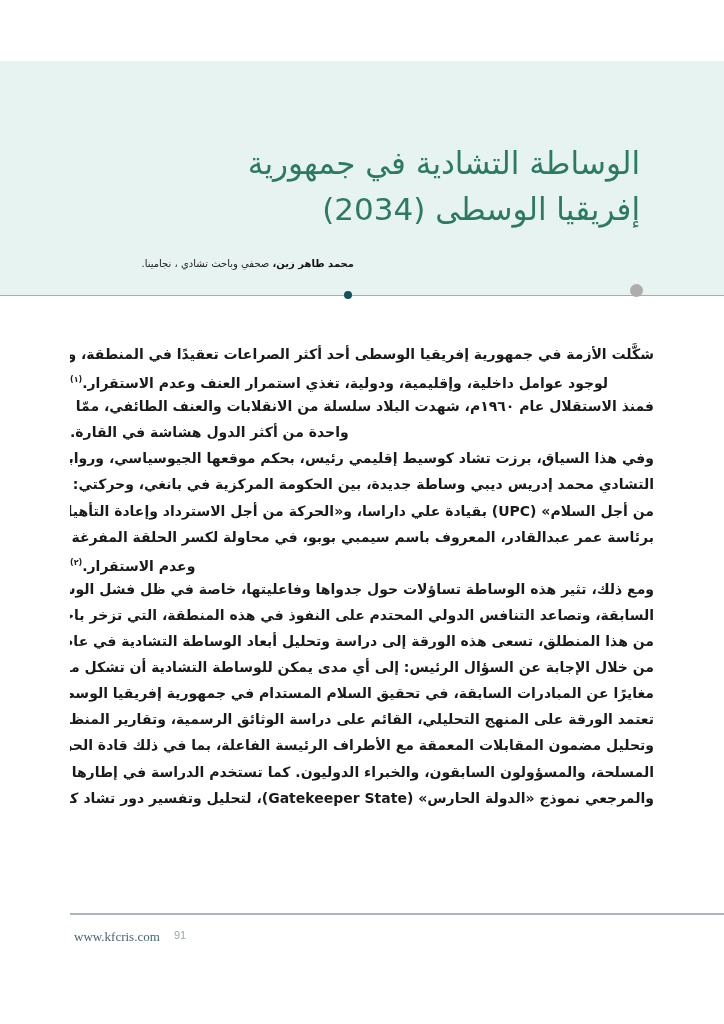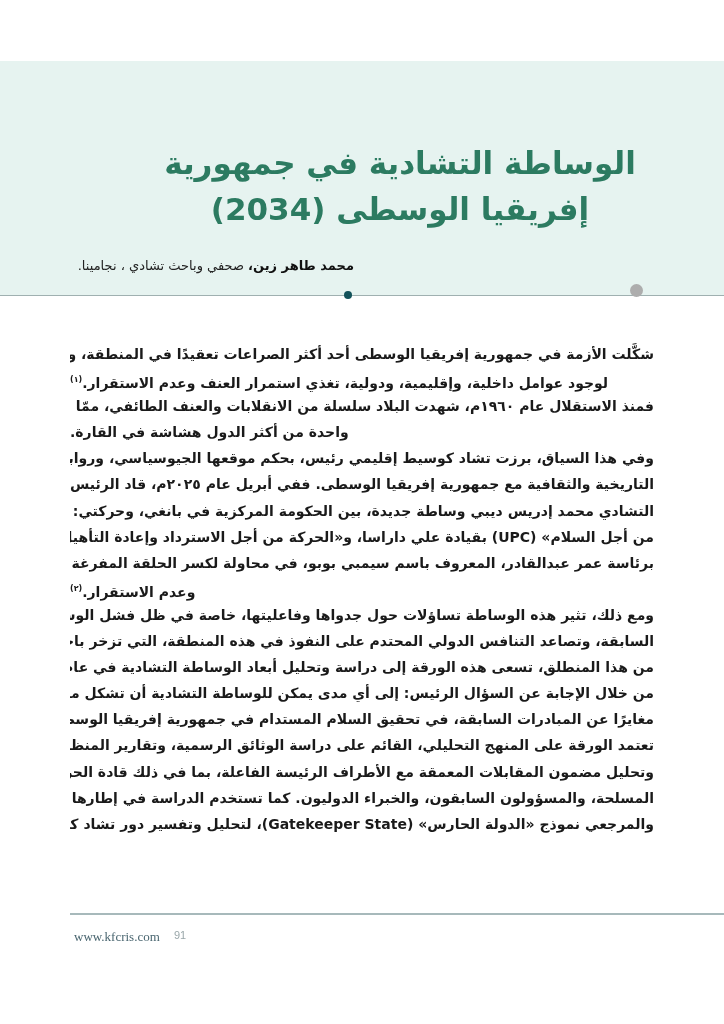--- a/index.html
+++ b/index.html
@@ -5,25 +5,25 @@
   html, body { margin:0; padding:0; background:#ffffff; }
   body { width:724px; height:1024px; position:relative; overflow:hidden;
          font-family:"DejaVu Sans", sans-serif; }
   .header-band { position:absolute; left:0; top:61px; width:724px; height:234px;
                  background:#e6f3f0; }
   .header-rule { position:absolute; left:0; top:295px; width:724px; height:1px; background:#9fb0b0; }
   .dot-dark { position:absolute; left:344px; top:291px; width:8px; height:8px; border-radius:50%;
               background:#13525a; }
   .dot-gray { position:absolute; left:630px; top:284px; width:13px; height:13px; border-radius:50%;
               background:#adadad; }
-  .title { position:absolute; right:84px; top:140px; width:480px; direction:rtl; text-align:center;
-           color:#2c7b61; font-weight:bold; font-size:31px; line-height:46px; }
+  .title { position:absolute; right:84px; top:140px; width:480px; direction:rtl; text-align:right;
+           color:#2c7b61; font-weight:normal; font-size:31px; line-height:46px; }
   .title div { white-space:nowrap; }
   .byline { position:absolute; right:370px; top:258px; direction:rtl; text-align:right;
-            font-size:13px; color:#222; white-space:nowrap; }
+            font-size:10px; color:#222; white-space:nowrap; }
   .byline b { font-weight:bold; color:#111; }
   .body { position:absolute; left:70px; top:341px; width:584px; direction:rtl;
           font-size:14px; font-weight:bold; color:#1a1a1a; }
   .line { height:26.1px; line-height:26px; white-space:nowrap; overflow:hidden; }
   .line.j { text-align:justify; text-align-last:justify; }
   .line.s { text-align:left; }
   sup { font-size:8px; vertical-align:6px; }
   .footer-rule { position:absolute; left:70px; top:913px; width:654px; height:2px; background:#a7b9bb; }
   .footer-url { position:absolute; left:74px; top:929px; font-family:"Liberation Serif", serif;
                 font-size:13px; color:#4a6670; }
@@ -45,21 +45,20 @@
 <div class="header-rule"></div>
 <div class="dot-dark"></div>
 <div class="dot-gray"></div>
 
 <div class="body" id="body">
     <div class="line j"><span>شكَّلت الأزمة في جمهورية إفريقيا الوسطى أحد أكثر الصراعات تعقيدًا في المنطقة، وذلك نتيجة</span></div>
     <div class="line s"><span>لوجود عوامل داخلية، وإقليمية، ودولية، تغذي استمرار العنف وعدم الاستقرار.</span><sup>(١)</sup></div>
     <div class="line j"><span>فمنذ الاستقلال عام ١٩٦٠م، شهدت البلاد سلسلة من الانقلابات والعنف الطائفي، ممّا يجعلها</span></div>
     <div class="line s"><span>واحدة من أكثر الدول هشاشة في القارة.</span></div>
     <div class="line j"><span>وفي هذا السياق، برزت تشاد كوسيط إقليمي رئيس، بحكم موقعها الجيوسياسي، وروابطها</span></div>
-    <div class="line j"><span>التاريخية والثقافية مع جمهورية إفريقيا الوسطى. ففي أبريل عام ٢٠٢٥م، قاد الرئيس</span></div>
     <div class="line j"><span>التشادي محمد إدريس ديبي وساطة جديدة، بين الحكومة المركزية في بانغي، وحركتي: «الاتحاد</span></div>
     <div class="line j"><span>من أجل السلام» (UPC) بقيادة علي داراسا، و«الحركة من أجل الاسترداد وإعادة التأهيل» (R3)</span></div>
     <div class="line j"><span>برئاسة عمر عبدالقادر، المعروف باسم سيمبي بوبو، في محاولة لكسر الحلقة المفرغة من العنف،</span></div>
     <div class="line s"><span>وعدم الاستقرار.</span><sup>(٢)</sup></div>
     <div class="line j"><span>ومع ذلك، تثير هذه الوساطة تساؤلات حول جدواها وفاعليتها، خاصة في ظل فشل الوساطات</span></div>
     <div class="line j"><span>السابقة، وتصاعد التنافس الدولي المحتدم على النفوذ في هذه المنطقة، التي تزخر باحتياطات</span></div>
     <div class="line j"><span>من هذا المنطلق، تسعى هذه الورقة إلى دراسة وتحليل أبعاد الوساطة التشادية في عام ٢٠٢٥م،</span></div>
     <div class="line j"><span>من خلال الإجابة عن السؤال الرئيس: إلى أي مدى يمكن للوساطة التشادية أن تشكل مسارًا</span></div>
     <div class="line s"><span>مغايرًا عن المبادرات السابقة، في تحقيق السلام المستدام في جمهورية إفريقيا الوسطى؟</span></div>
     <div class="line j"><span>تعتمد الورقة على المنهج التحليلي، القائم على دراسة الوثائق الرسمية، وتقارير المنظمات الدولية،</span></div>

